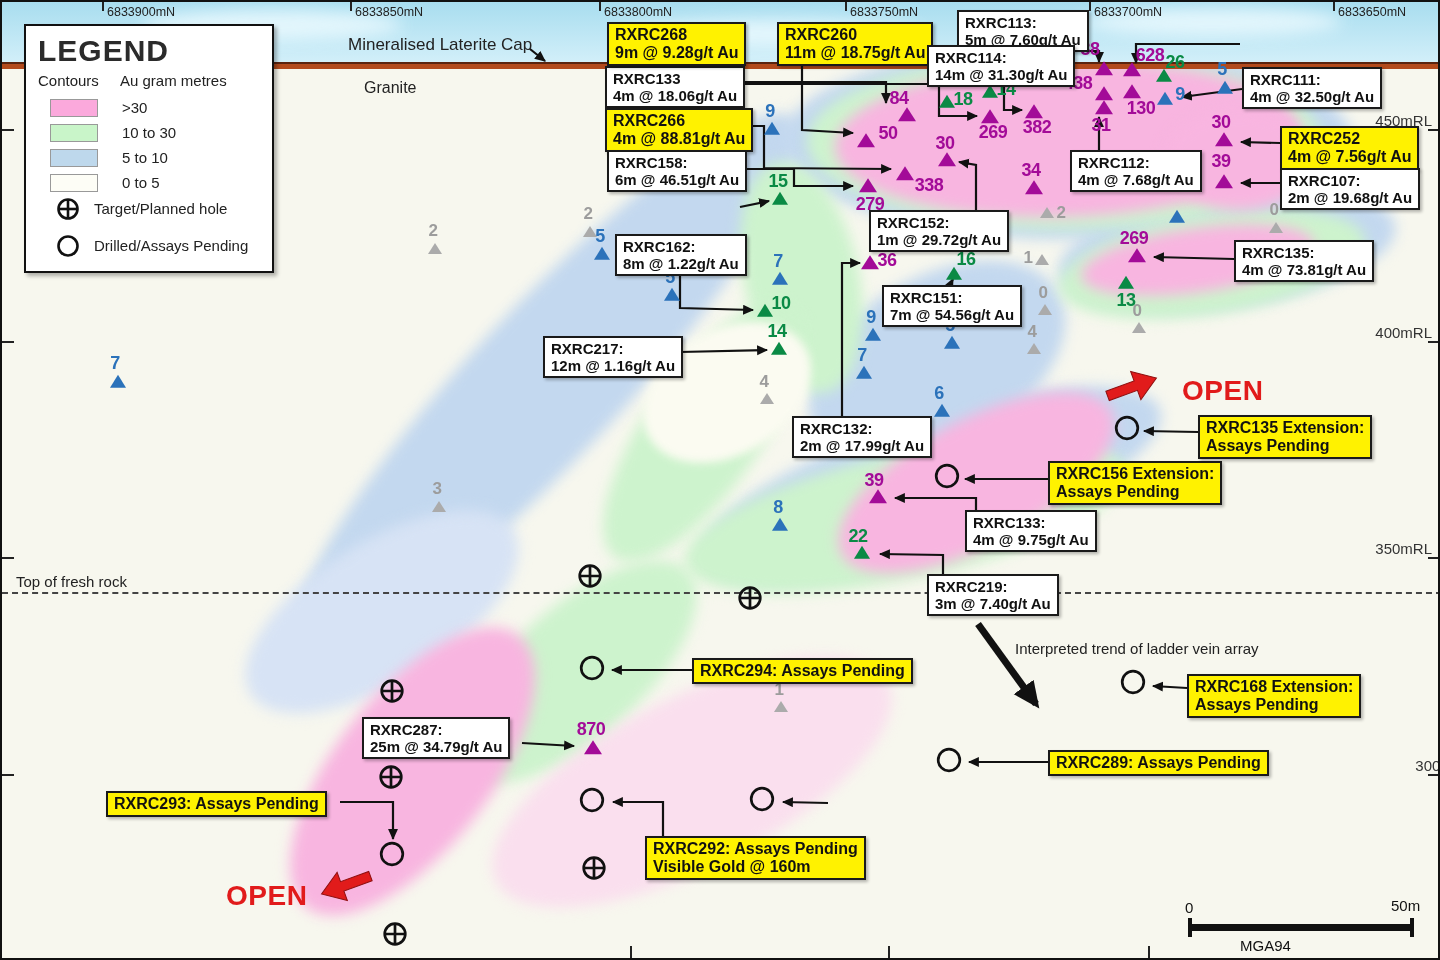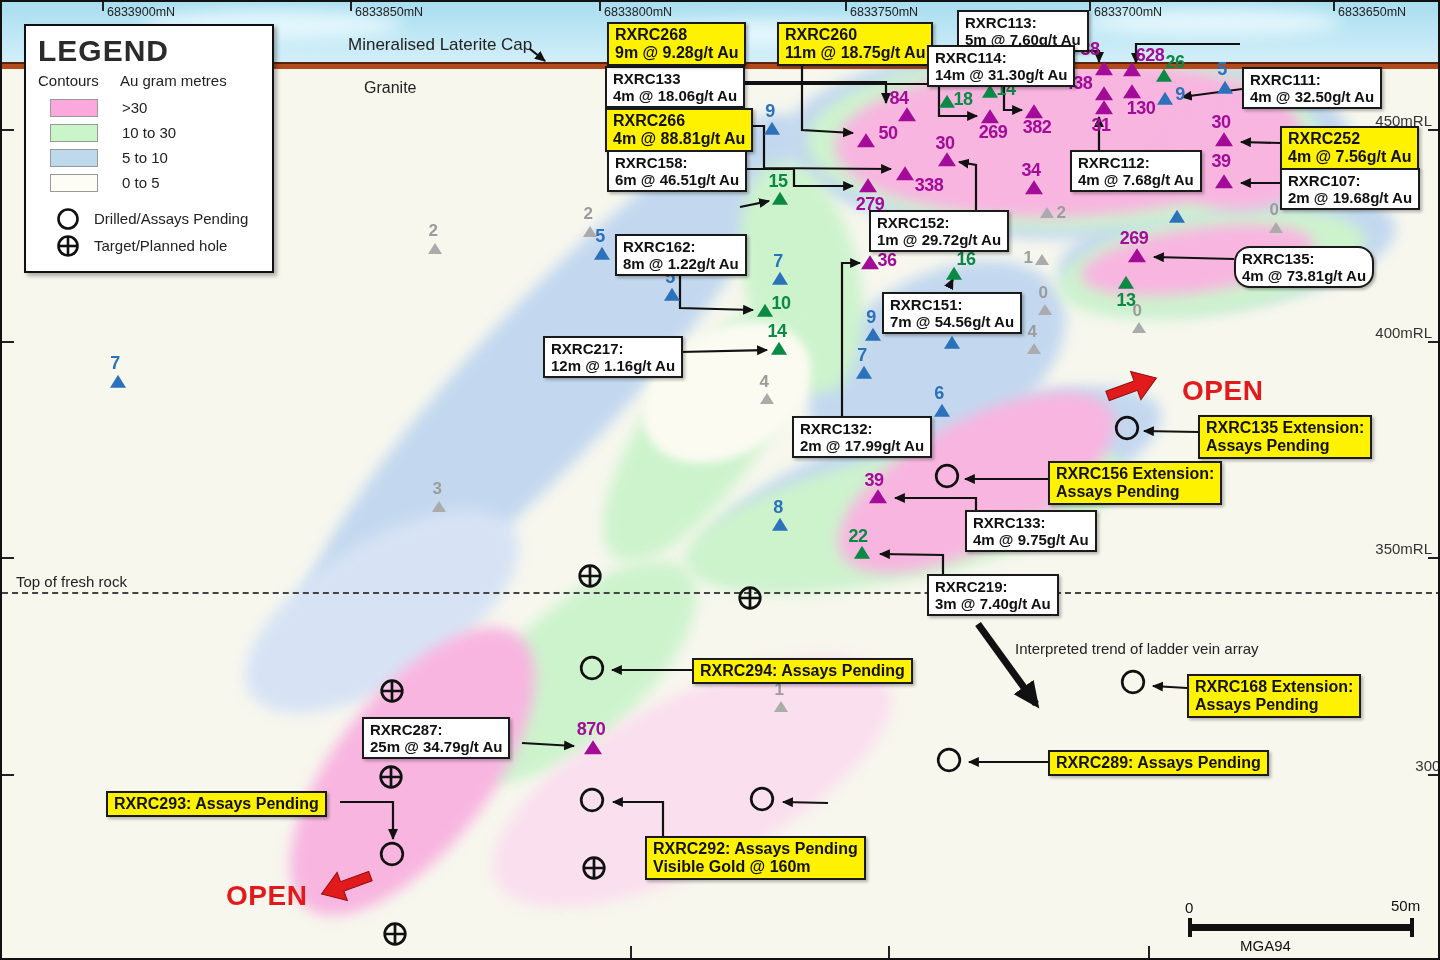--- a/index.html
+++ b/index.html
@@ -102,33 +102,33 @@
       <span>10 to 30</span>
       </div>
     <div class="leg-row">
       <span class="leg-swatch" style="background:#bed8ec;"></span>
       <span>5 to 10</span>
       </div>
     <div class="leg-row">
       <span class="leg-swatch" style="background:#fdfdf6;"></span>
       <span>0 to 5</span>
       </div>
-    <div class="leg-sym" style="margin-top:10px;">
-      <svg width="24" height="24">
-        <circle cx="12" cy="12" r="9.5" fill="none" stroke="#111" stroke-width="2.6"></circle>
-        </svg>
-      <span>Drilled/Assays Pending</span>
-      </div>
     <div class="leg-sym">
       <svg width="24" height="24">
         <circle cx="12" cy="12" r="9.5" fill="none" stroke="#111" stroke-width="2.6"></circle>
         <line x1="12" y1="2.5" x2="12" y2="21.5" stroke="#111" stroke-width="2.6"></line>
         <line x1="2.5" y1="12" x2="21.5" y2="12" stroke="#111" stroke-width="2.6"></line>
         </svg>
       <span>Target/Planned hole</span>
+      </div>
+    <div class="leg-sym" style="margin-top:10px;">
+      <svg width="24" height="24">
+        <circle cx="12" cy="12" r="9.5" fill="none" stroke="#111" stroke-width="2.6"></circle>
+        </svg>
+      <span>Drilled/Assays Pending</span>
       </div>
   </div>
 
   <svg id="leader-svg" width="1440" height="960" viewBox="0 0 1440 960">
     <defs>
       <marker id="ah" markerWidth="6" markerHeight="5" refX="4.5" refY="2.25" orient="auto">
         <path d="M0,0 L5,2.25 L0,4.5 z" fill="#111"></path>
         </marker>
       <marker id="ah2" markerWidth="4.5" markerHeight="4" refX="3" refY="1.75" orient="auto">
         <path d="M0,0 L3.8,1.75 L0,3.5 z" fill="#111"></path>
@@ -254,29 +254,29 @@
       <div>4m @ 7.56g/t Au</div>
     </div>
     <div class="callout white" style="left: 1068px; top: 148px;">
       <div>RXRC112:</div>
       <div>4m @ 7.68g/t Au</div>
     </div>
     <div class="callout white" style="left: 1278px; top: 166px;">
       <div>RXRC107:</div>
       <div>2m @ 19.68g/t Au</div>
     </div>
-    <div class="callout white" style="left: 1232px; top: 244px; border-radius: 16px;">
+    <div class="callout white" style="left: 1232px; top: 238px;">
       <div>RXRC135:</div>
       <div>4m @ 73.81g/t Au</div>
     </div>
     <div class="callout white" style="left: 867px; top: 208px;">
       <div>RXRC152:</div>
       <div>1m @ 29.72g/t Au</div>
     </div>
-    <div class="callout white" style="left: 880px; top: 283px; margin-top: 7px;">
+    <div class="callout white" style="left: 880px; top: 283px;">
       <div>RXRC151:</div>
       <div>7m @ 54.56g/t Au</div>
     </div>
     <div class="callout white" style="left: 790px; top: 414px;">
       <div>RXRC132:</div>
       <div>2m @ 17.99g/t Au</div>
     </div>
     <div class="callout yellow" style="left: 1196px; top: 413px;">
       <div>RXRC135 Extension:</div>
       <div>Assays Pending</div>

